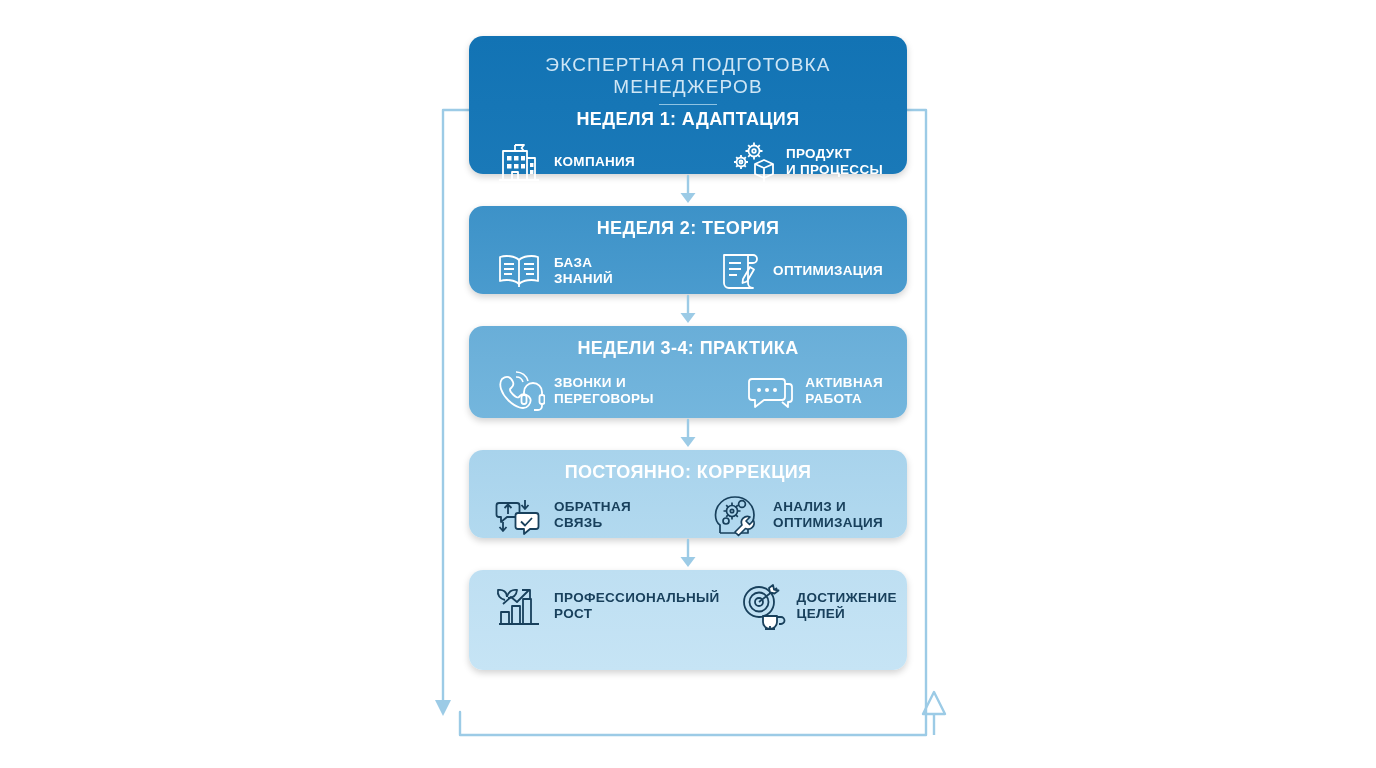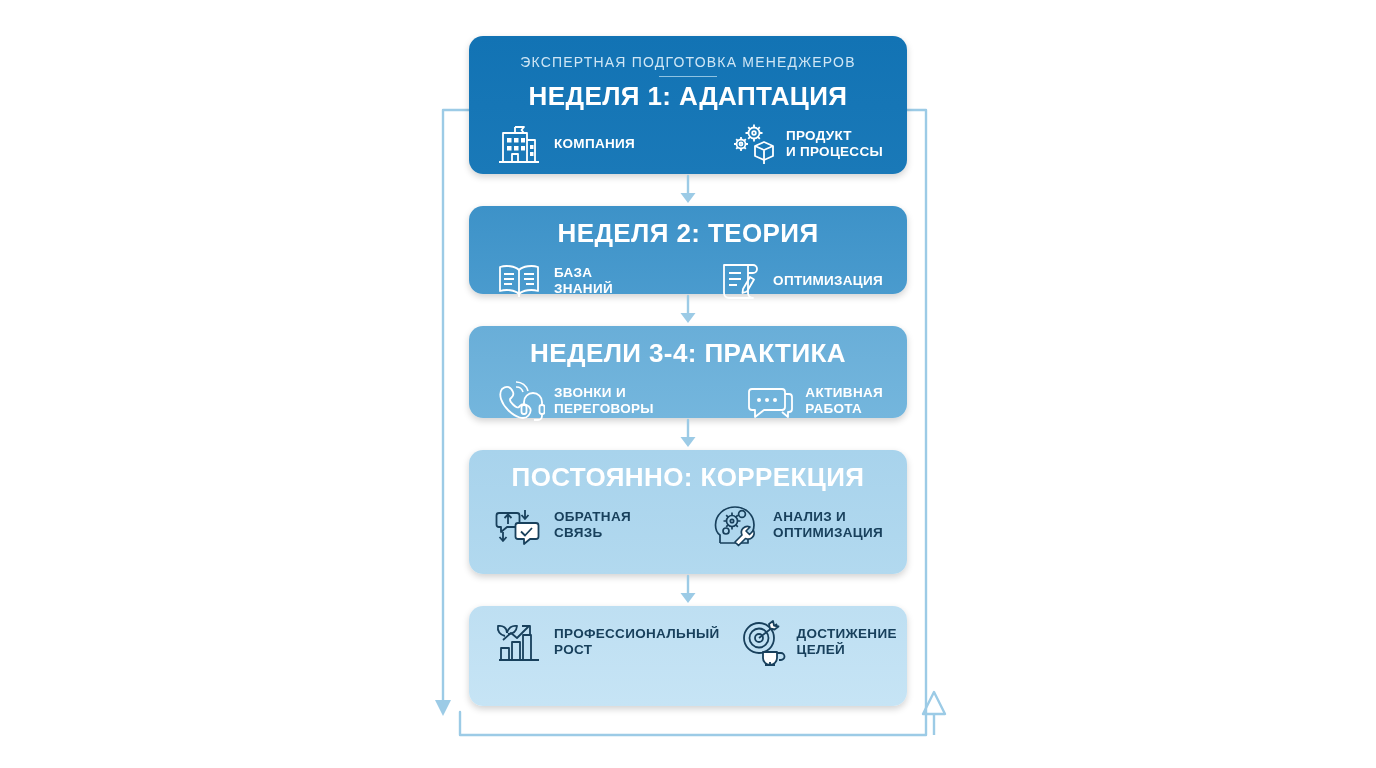--- a/index.html
+++ b/index.html
@@ -43,41 +43,41 @@
     border-radius: 14px;
     box-shadow: 0 3px 7px rgba(0,0,0,.18);
     color: #ffffff;
     padding: 10px 18px 14px;
     box-sizing: border-box;
   }
 
   .card.stage-1 { height: 138px; background: linear-gradient(180deg,#1273b4 0%, #1a79b8 100%); }
   .card.stage-2 { height: 88px; background: linear-gradient(180deg,#3d92c8 0%, #4a9bce 100%); }
   .card.stage-3 { height: 92px; background: linear-gradient(180deg,#69aed8 0%, #74b6dd 100%); }
-  .card.stage-4 { height: 124px; background: linear-gradient(180deg,#a8d3ec 0%, #b2d9ef 100%); }
+  .card.stage-4 { height: 88px; background: linear-gradient(180deg,#a8d3ec 0%, #b2d9ef 100%); }
   .card.stage-5 { height: 100px; background: linear-gradient(180deg,#bedff2 0%, #c6e4f5 100%); }
 
   .card-eyebrow {
     text-align: center;
-    font-size: 14px;
+    font-size: 19px;
     letter-spacing: 1.2px;
     color: #cfe6f5;
     margin: 8px 0 6px;
     font-weight: 400;
   }
   .eyebrow-rule {
     width: 58px;
     height: 1px;
     background: #8fc3e2;
     margin: 0 auto 4px;
   }
 
   .card-title {
     text-align: center;
-    font-size: 26px;
+    font-size: 18px;
     font-weight: 700;
     letter-spacing: .4px;
     margin: 2px 0 6px;
     color: #ffffff;
   }
   .card.stage-4 .card-title,
   .card.stage-5 .card-title { color: #ffffff; }
 
   .items {
     display: flex;

